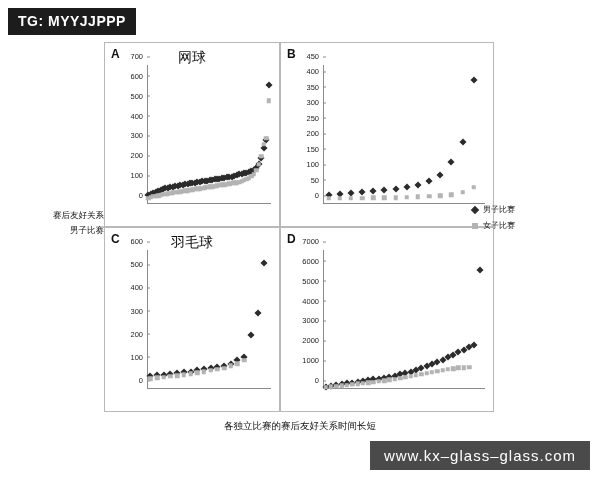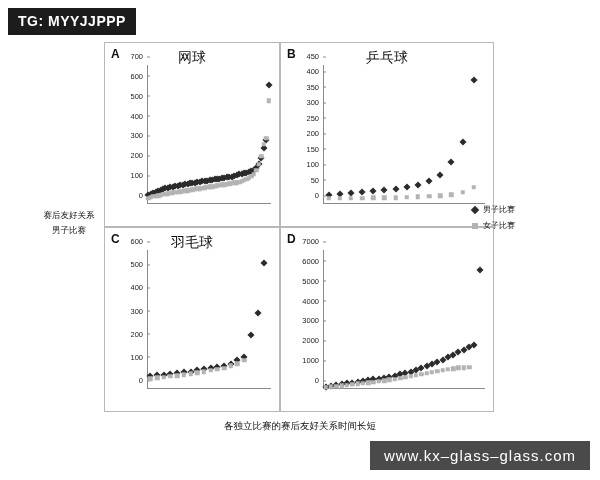--- a/index.html
+++ b/index.html
@@ -85,21 +85,21 @@
   }
   .legend .row{display:flex;align-items:center;gap:5px;margin-bottom:3px;}
   .legend .sw-men{width:6px;height:6px;background:#2b2b2b;transform:rotate(45deg);}
   .legend .sw-women{width:6px;height:6px;background:#b3b3b3;}
   .ylabel{
     position:absolute;
     left:34px;top:208px;
     width:70px;
     font-size:8.5px;color:#111;
     line-height:15px;
-    text-align:center;
+    text-align:right;
   }
   .xlabel{
     position:absolute;
     left:0;top:420px;
     width:600px;text-align:center;
     font-size:9.5px;color:#111;
   }
 </style>
 </head>
 <body>
@@ -220,21 +220,20 @@
         <div class="pt women" style="left: 90.099%; bottom: 28.5714%;"></div>
         <div class="pt women" style="left: 92.0792%; bottom: 34.2857%;"></div>
         <div class="pt women" style="left: 94.0594%; bottom: 42.8571%;"></div>
         <div class="pt women" style="left: 96.0396%; bottom: 47.1429%;"></div>
         <div class="pt women" style="left: 98.0198%; bottom: 74.2857%;"></div>
       </div>
   </div>
 
   <div class="panel" id="panel-b">
     <div class="panel-letter">B</div>
-    <div class="panel-title">乒乓球</div>
     <div class="plot" id="plot-b">
       <div class="axis-line y-axis"></div>
       <div class="axis-line x-axis"></div>
     <div class="ytick" style="bottom: 0%;">0<span class="tickmark"></span></div>
         <div class="ytick" style="bottom: 11.1111%;">50<span class="tickmark"></span></div>
         <div class="ytick" style="bottom: 22.2222%;">100<span class="tickmark"></span></div>
         <div class="ytick" style="bottom: 33.3333%;">150<span class="tickmark"></span></div>
         <div class="ytick" style="bottom: 44.4444%;">200<span class="tickmark"></span></div>
         <div class="ytick" style="bottom: 55.5556%;">250<span class="tickmark"></span></div>
         <div class="ytick" style="bottom: 66.6667%;">300<span class="tickmark"></span></div>

